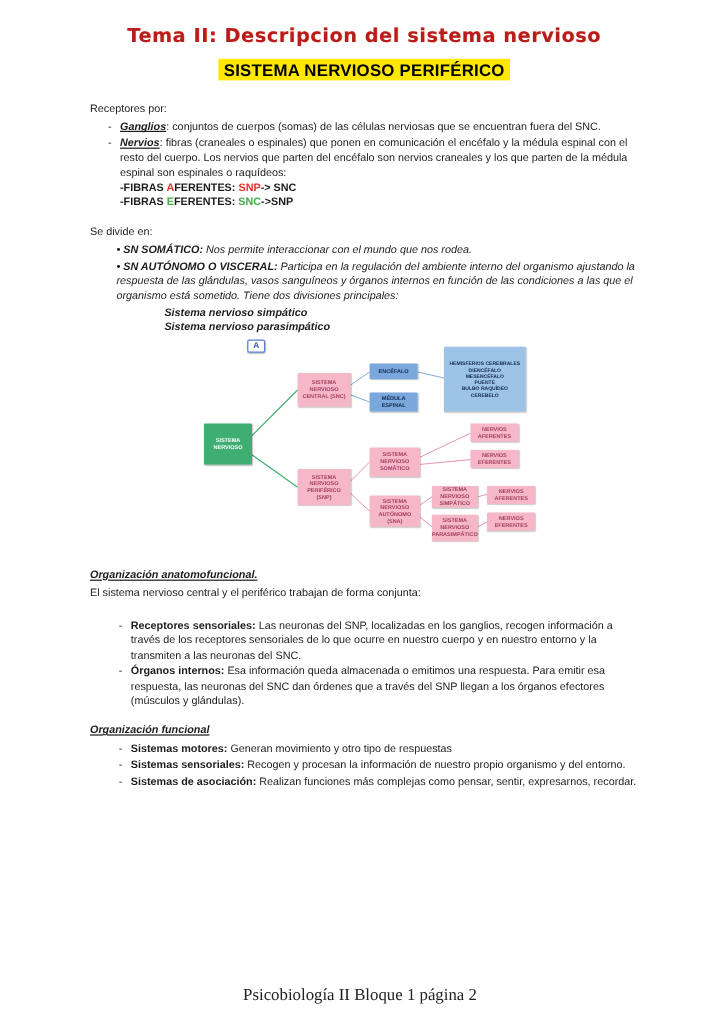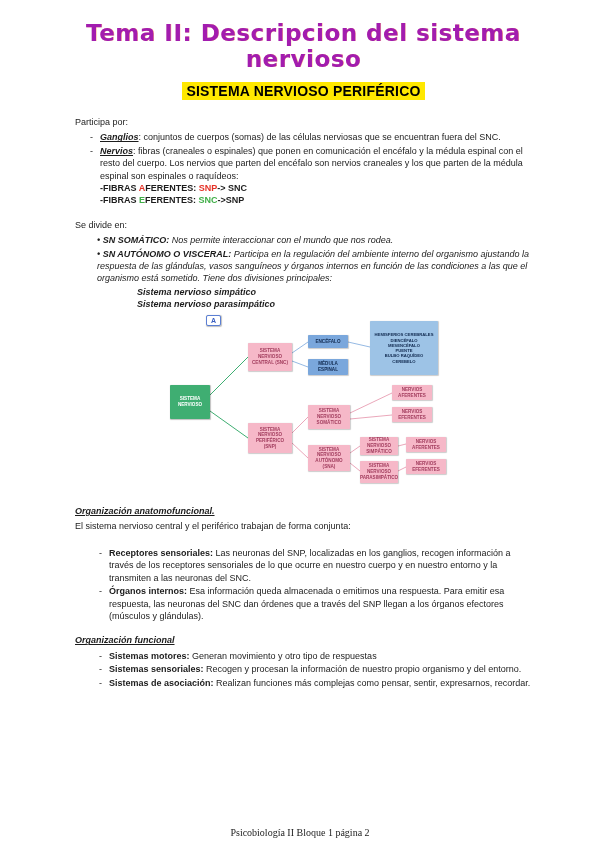--- a/index.html
+++ b/index.html
@@ -9,24 +9,24 @@
     background: #ffffff;
     font-family: "Liberation Sans", sans-serif;
     color: #1c1c1c;
     position: relative;
     overflow: hidden;
   }
   .page { padding: 16px 68px 0 75px; }
 
   .doc-title {
     text-align: center;
-    color: #a21caf;
+    color: #b91c1c;
     font-family: "DejaVu Sans", sans-serif;
     font-weight: bold;
-    font-size: 23px;
+    font-size: 16px;
     letter-spacing: 0.5px;
     text-shadow: 0.4px 0.4px 0 #ffb28a;
     margin: 4px 0 10px 0;
   }
   .section-heading-wrap { text-align: center; margin-bottom: 16px; }
   .section-heading {
     display: inline-block;
     background: #ffe800;
     color: #000;
     font-weight: bold;
@@ -92,37 +92,37 @@
   }
 
   .org-heading {
     font-weight: bold; font-style: italic; text-decoration: underline;
     font-size: 9px; margin-bottom: 3px;
   }
   .footer {
     position: absolute; left: 0; right: 0; bottom: 10px;
     text-align: center;
     font-family: "Liberation Serif", serif;
-    font-size: 10px; color: #222;
+    font-size: 14px; color: #222;
   }
 </style>
 </head>
 <body>
 
 <div class="page">
 
   <h1 class="doc-title">Tema II: Descripcion del sistema nervioso</h1>
 
   <div class="section-heading-wrap">
     <span class="section-heading">SISTEMA NERVIOSO PERIFÉRICO</span>
   </div>
 
   <div class="body-text">
 
-    <div class="para-intro">Participa por:</div>
+    <div class="para-intro">Receptores por:</div>
 
     <div class="dash-list">
       <div class="dash-item">
         <span class="term-underline">Ganglios</span><span>: conjuntos de cuerpos (somas) de las células nerviosas que se encuentran fuera del SNC.</span>
       </div>
       <div class="dash-item">
         <span class="term-underline">Nervios</span><span>: fibras (craneales o espinales) que ponen en comunicación el encéfalo y la médula espinal con el resto del cuerpo. Los nervios que parten del encéfalo son nervios craneales y los que parten de la médula espinal son espinales o raquídeos:</span>
         <div class="fiber-line" style="margin-left:0;">
           <span>-FIBRAS </span><span class="red">A</span><span>FERENTES: </span><span class="red">SNP</span><span>-&gt; SNC</span>
         </div>

